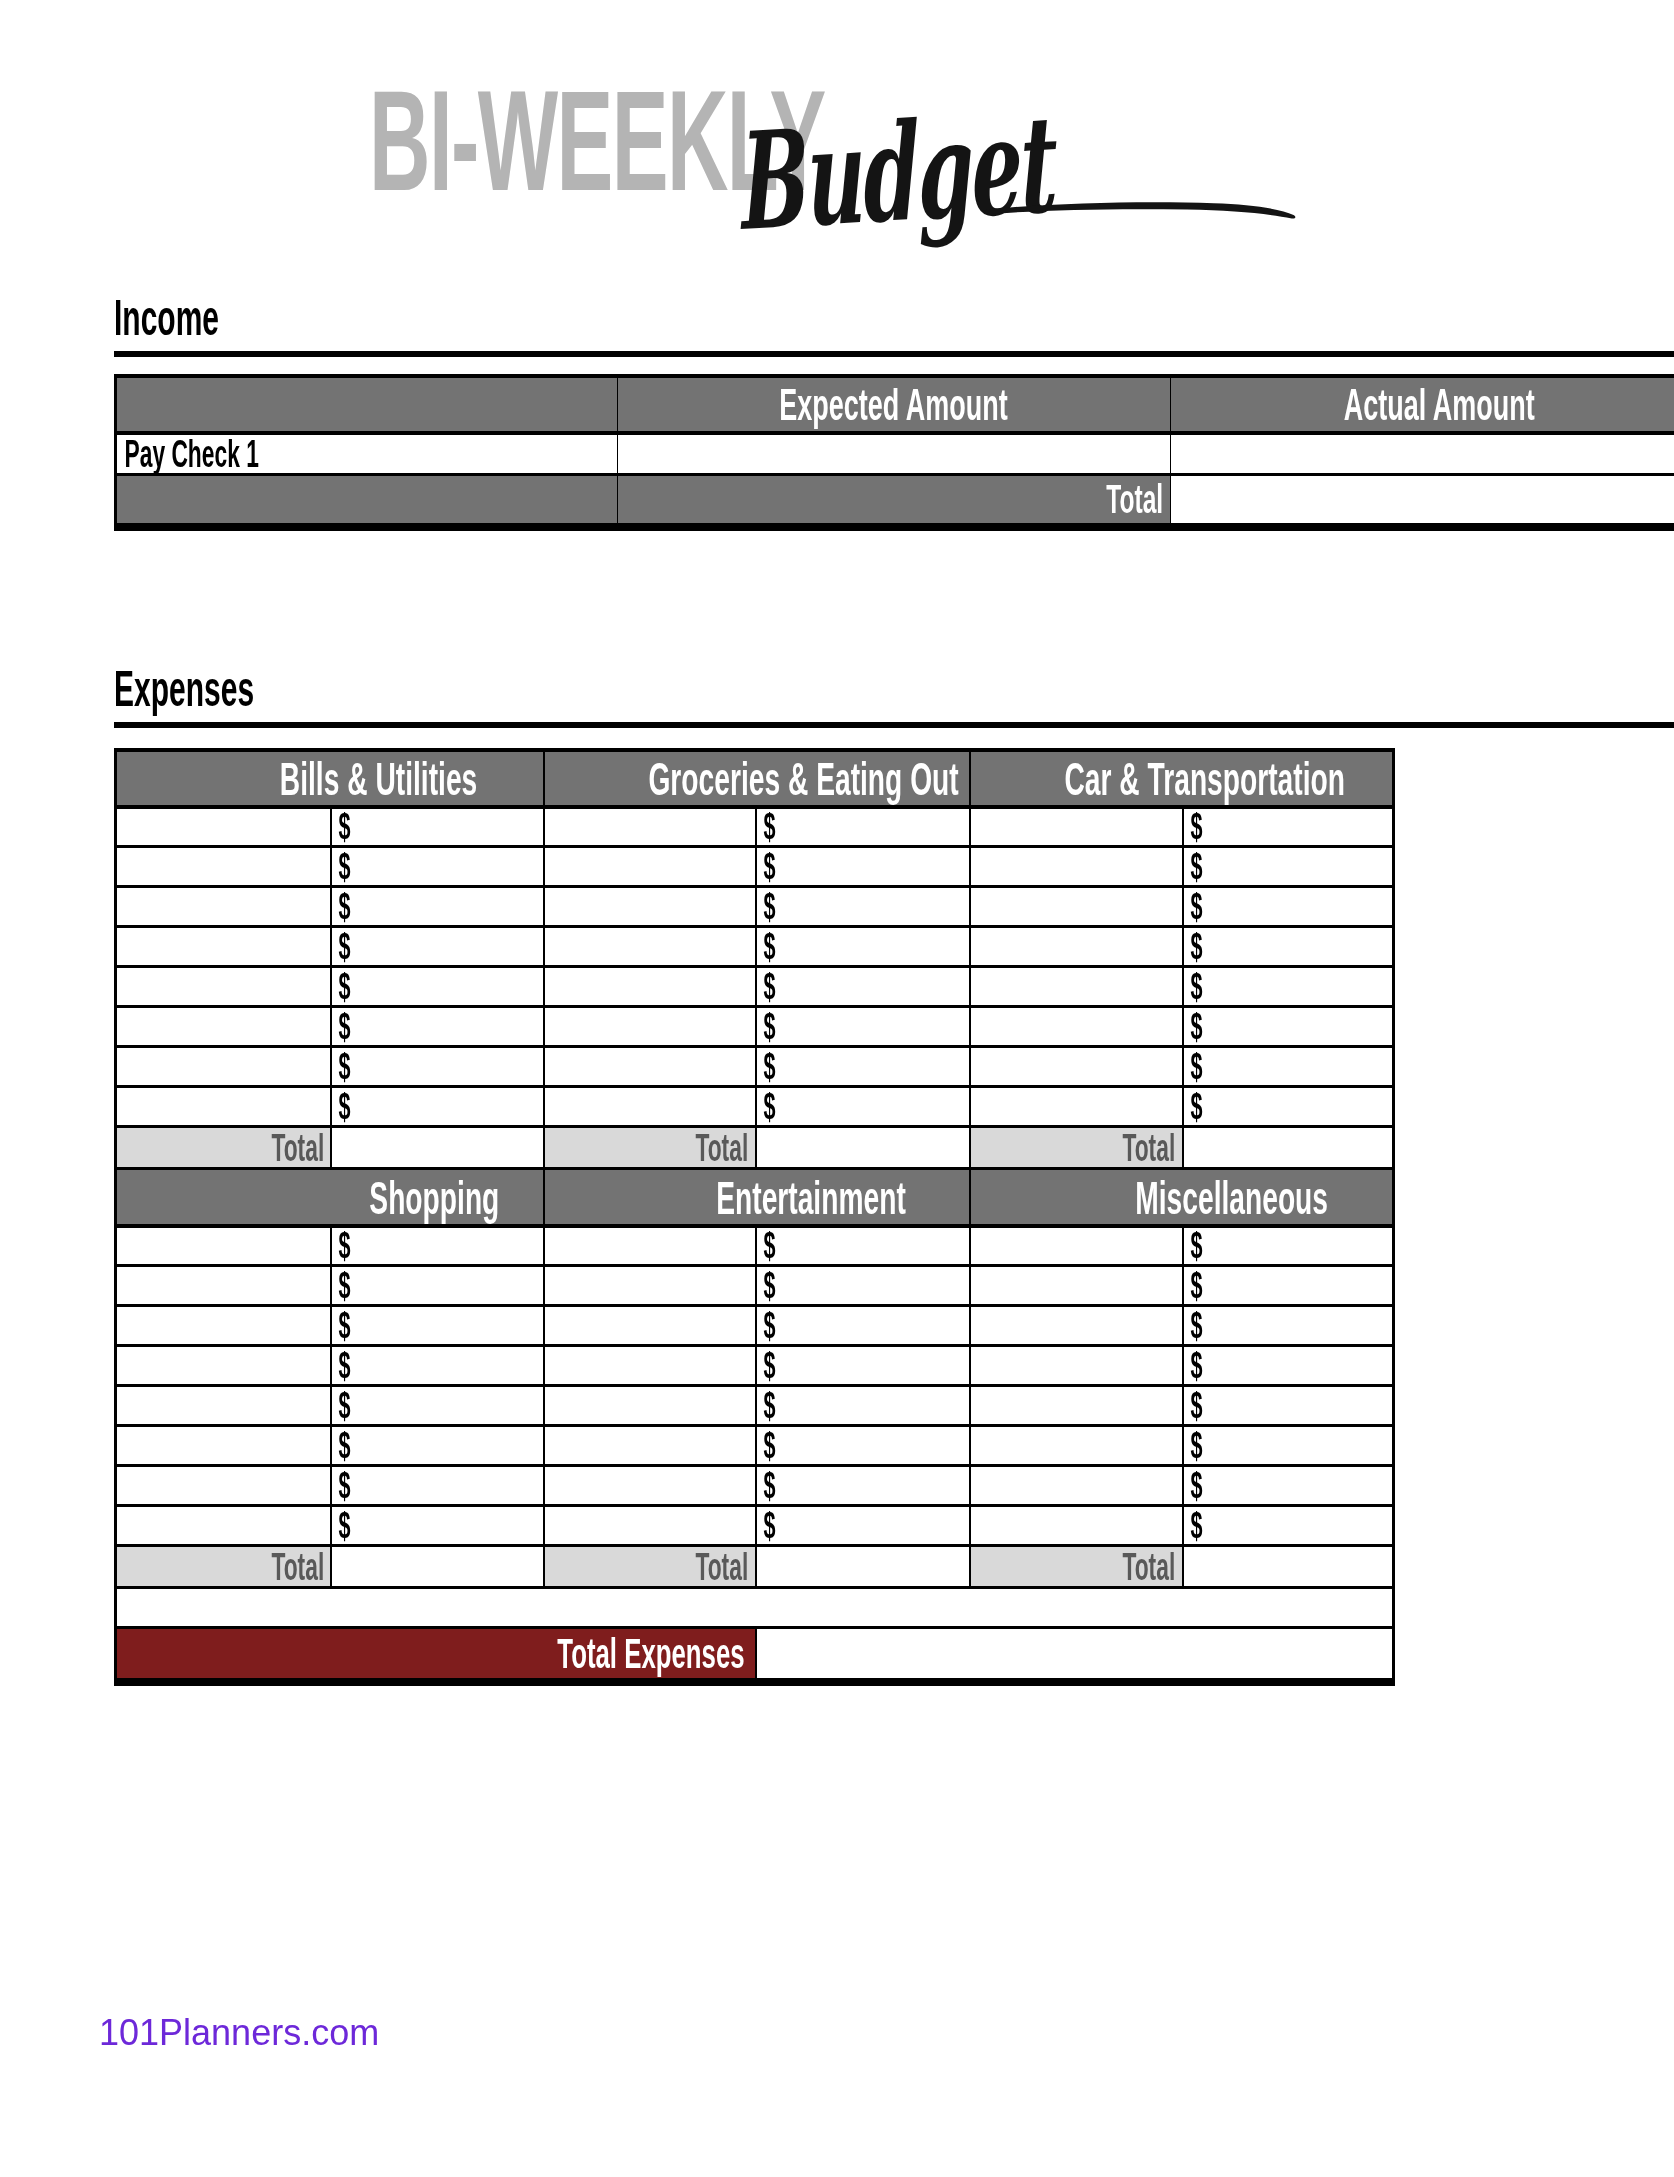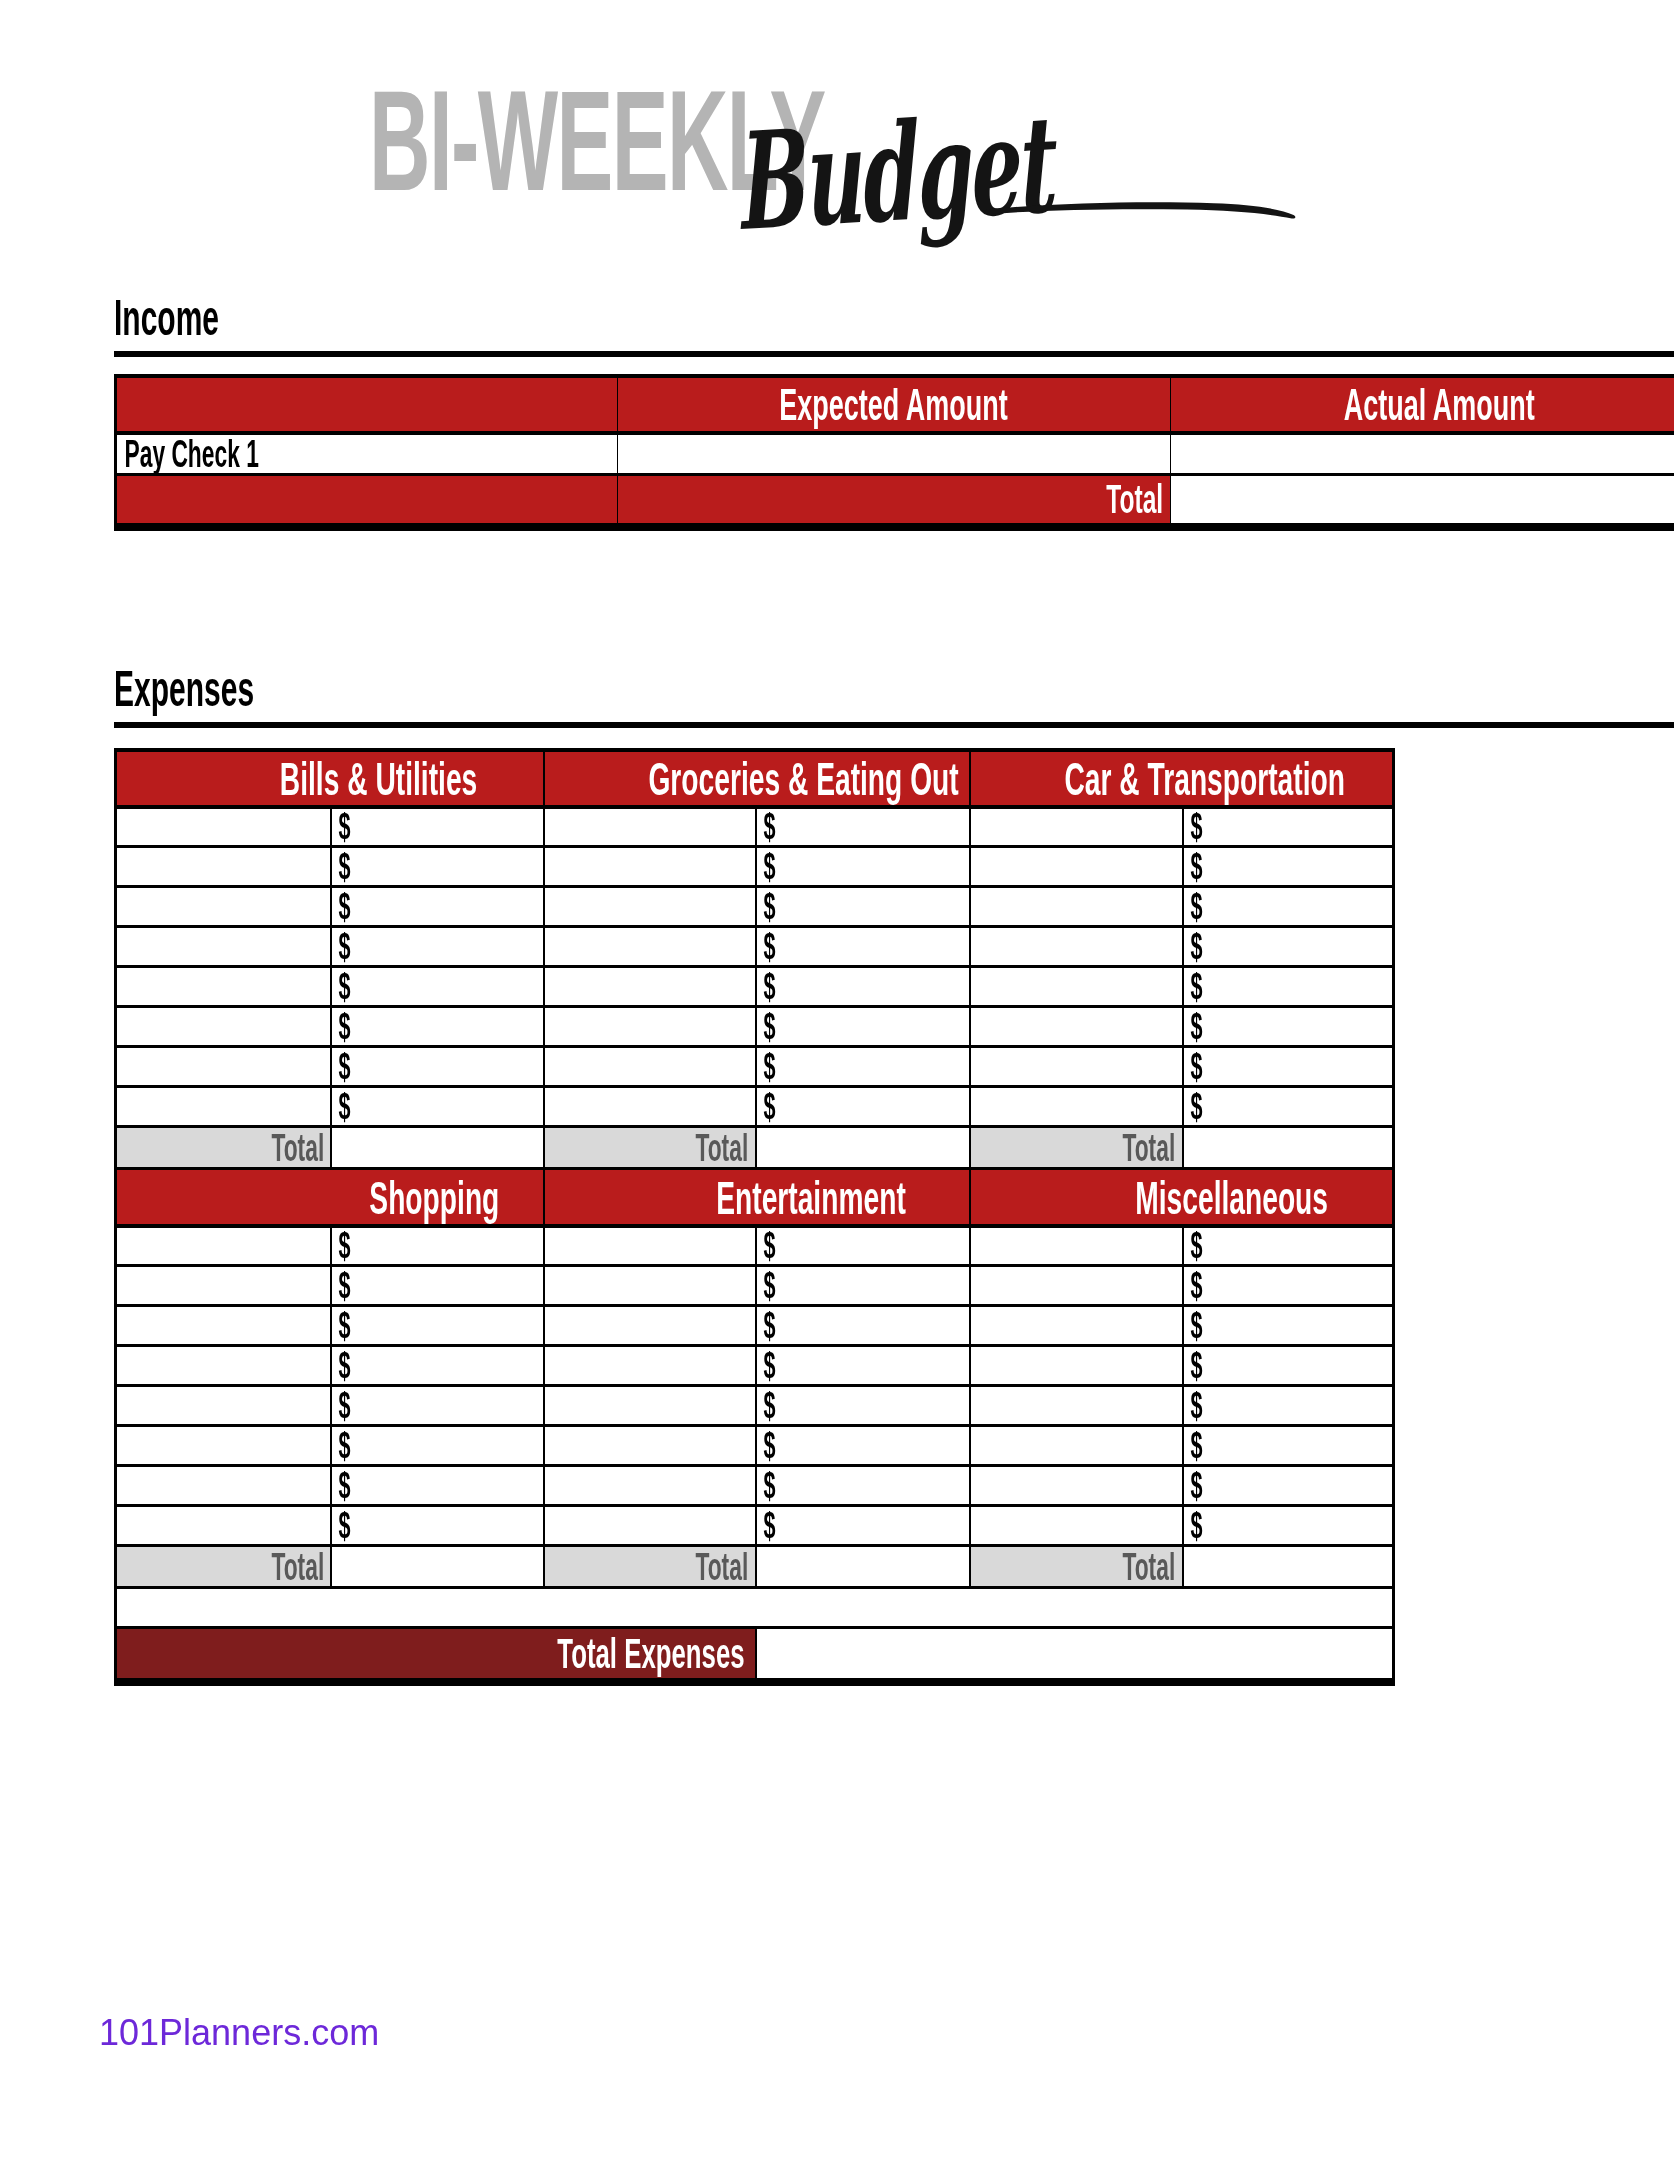--- a/index.html
+++ b/index.html
@@ -58,21 +58,21 @@
 
   
   .income-table { margin-top:17px; }
   .income-table td, .income-table th {
     border:1.8px solid #000; border-top-width:3.6px; border-bottom-width:3.6px;
   }
   .income-table tr.head { height:57px; }
   .income-table tr.head th { border-bottom-width:4.5px; }
   .income-table tr.data { height:41px; }
   .income-table tr.total-row { height:52px; }
-  .gray-cell { background:#b91c1c; }
+  .gray-cell { background:#737373; }
   .hdr-text { color:#ffffff; font-size:45px; }
   .row-label { font-size:38px; color:#000; padding-left:12.5px; }
   td.label-pad { text-align:left; }
   .income-total-cell { text-align:right; }
   .income-total-text { color:#ffffff; font-size:41px; padding-right:10.7px; }
 
   
   .expenses-table { margin-top:19.7px; width:1281px !important; }
   .expenses-table td, .expenses-table th {
     border:2.7px solid #000; border-top-width:3.6px; border-bottom-width:3.6px;

